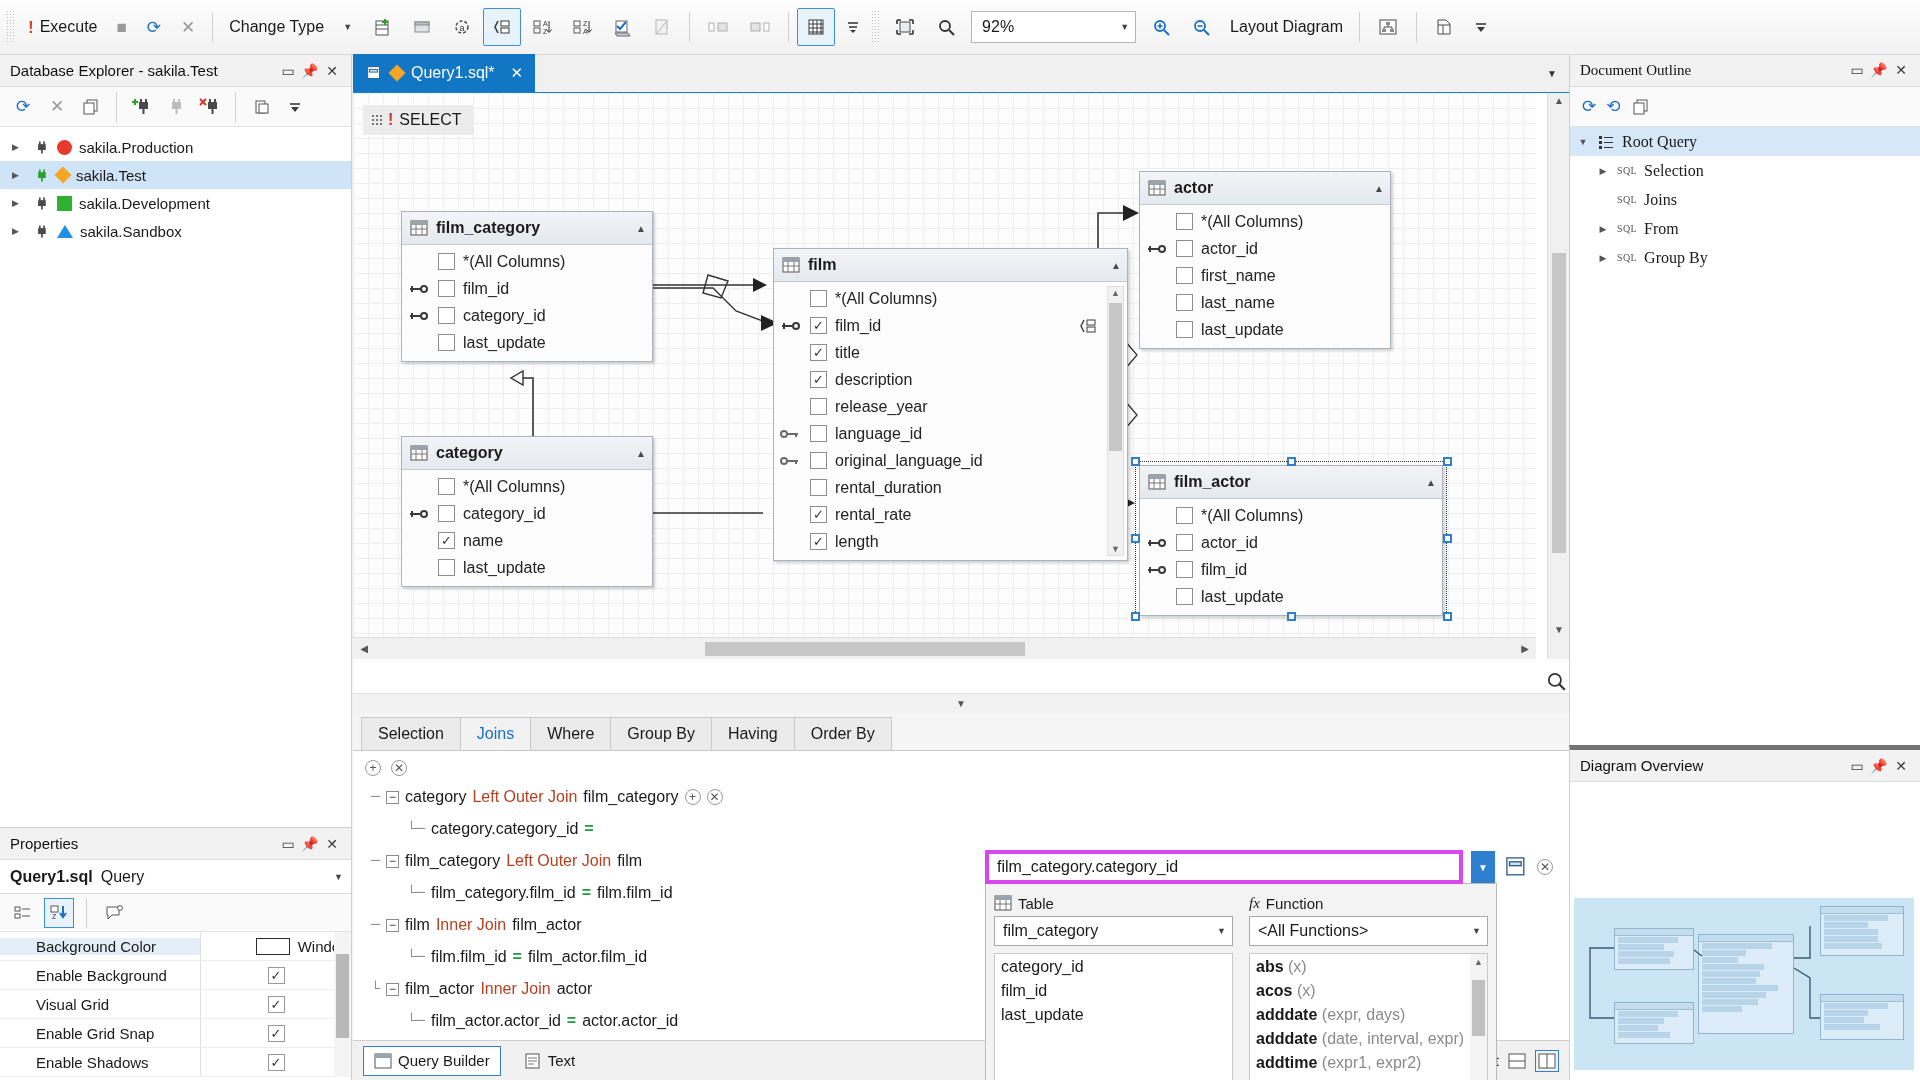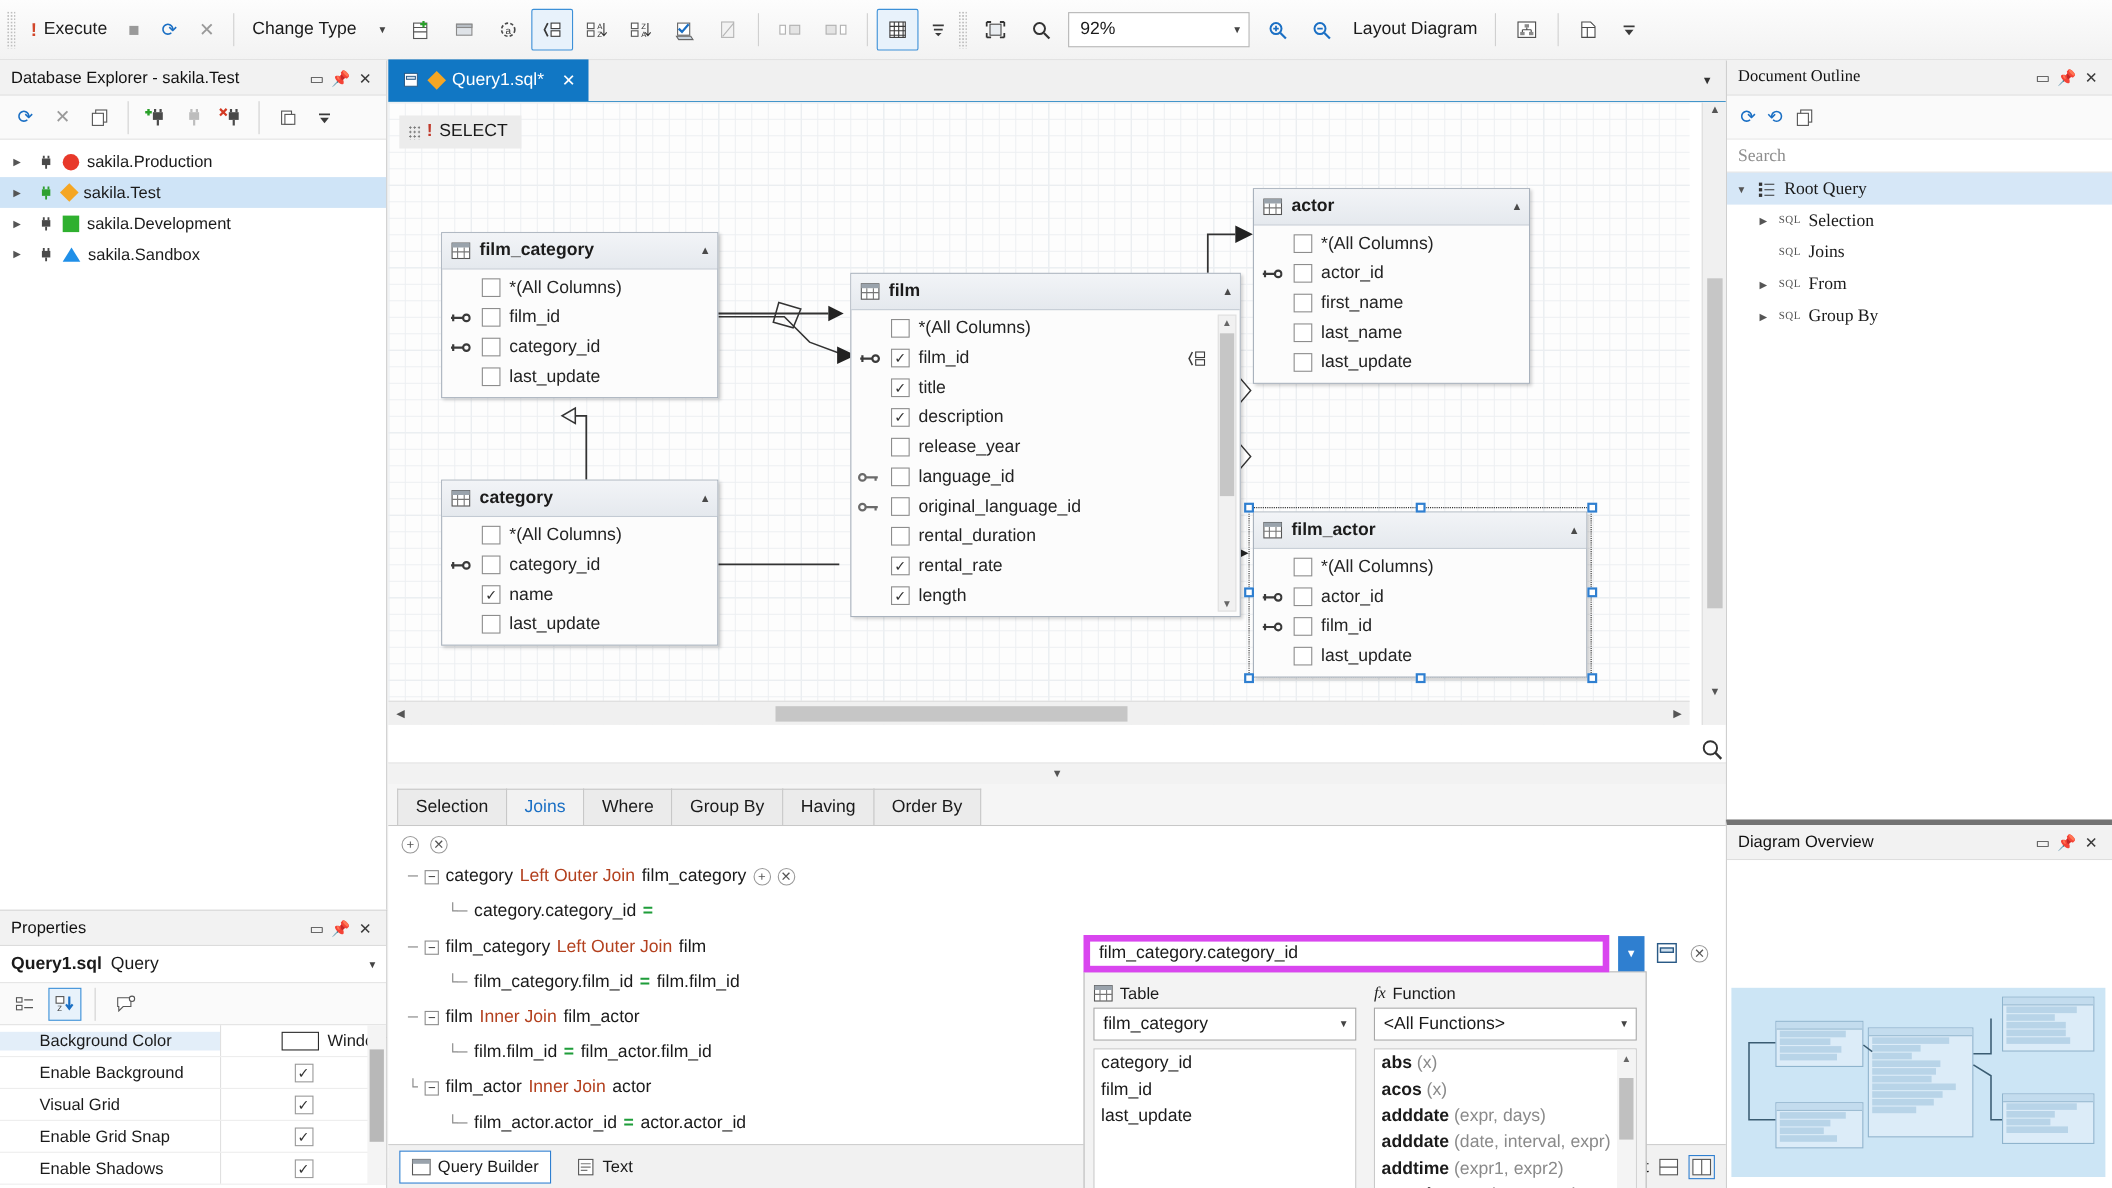--- a/index.html
+++ b/index.html
@@ -186,21 +186,21 @@
   .jrow { height:32px; display:flex; align-items:center; gap:6px; white-space:nowrap; }
   .jrow.child { padding-left:36px; }
   .elbow { color:#8d8d8d; font-family:"Liberation Mono", monospace; font-size:15px; }
   .expbox { width:13px;height:13px;border:1px solid #8d8d8d;background:#fff;
             display:flex;align-items:center;justify-content:center;font-size:12px;line-height:1;color:#333; }
   .kw { color:#b3401e; }
   .eq { color:#1f9d3a; font-weight:bold; }
   .cbtn { width:16px;height:16px;border-radius:50%;border:1px solid #9a9a9a;color:#555;
           display:inline-flex;align-items:center;justify-content:center;font-size:12px;line-height:1; }
   .valuerow { position:absolute; left:632px; top:795px; display:flex; align-items:center; gap:8px; z-index:6; }
-  .valbox { width:478px; height:34px; border:6px solid #d946ef; background:#fff;
+  .valbox { width:478px; height:34px; border:4px solid #d946ef; background:#fff;
             display:flex; align-items:center; padding-left:8px; font-size:16px; }
   .valdd { width:24px; height:32px; background:#2f7fd0; color:#fff;
            display:flex; align-items:center; justify-content:center; font-size:10px; }
   .picker { position:absolute; left:632px; top:828px; width:512px; height:252px;
             background:#f3f3f3; border:1px solid #b9b9b9; display:flex; z-index:5; }
   .pcol { width:256px; padding:6px 8px 0 8px; }
   .pcol .lbl { height:26px; display:flex; align-items:center; gap:6px; font-size:15px; }
   .pcol .cmb { height:30px; border:1px solid #a8a8a8; background:#fff;
                display:flex; align-items:center; justify-content:space-between;
                padding:0 6px 0 8px; font-size:16px; }
@@ -1255,23 +1255,20 @@
     <div class="ol-tools">
       <span class="tb-ico blue">⟳</span>
       <span class="tb-ico blue">⟲</span>
       <span>
         <svg class="svgico" width="20" height="20" viewBox="0 0 20 20">
           <rect x="6" y="3" width="10" height="11" fill="#fff" stroke="#555"></rect>
           <rect x="3" y="6" width="10" height="11" fill="#fff" stroke="#555"></rect>
         </svg>
       </span>
     </div>
-    <div class="searchbox">
-      <span>Search</span>
-    </div>
     <div>
       <div class="onode sel" style="padding-left:6px">
         <span class="tw">▼</span>
         <span>
           <svg class="svgico" width="18" height="16" viewBox="0 0 18 16">
             <rect x="2" y="2" width="3" height="3" fill="#333"></rect>
             <rect x="2" y="7" width="3" height="3" fill="#333"></rect>
             <rect x="2" y="12" width="3" height="3" fill="#333"></rect>
             <line x1="7" y1="3.5" x2="16" y2="3.5" stroke="#333"></line>
             <line x1="7" y1="8.5" x2="16" y2="8.5" stroke="#333"></line>

